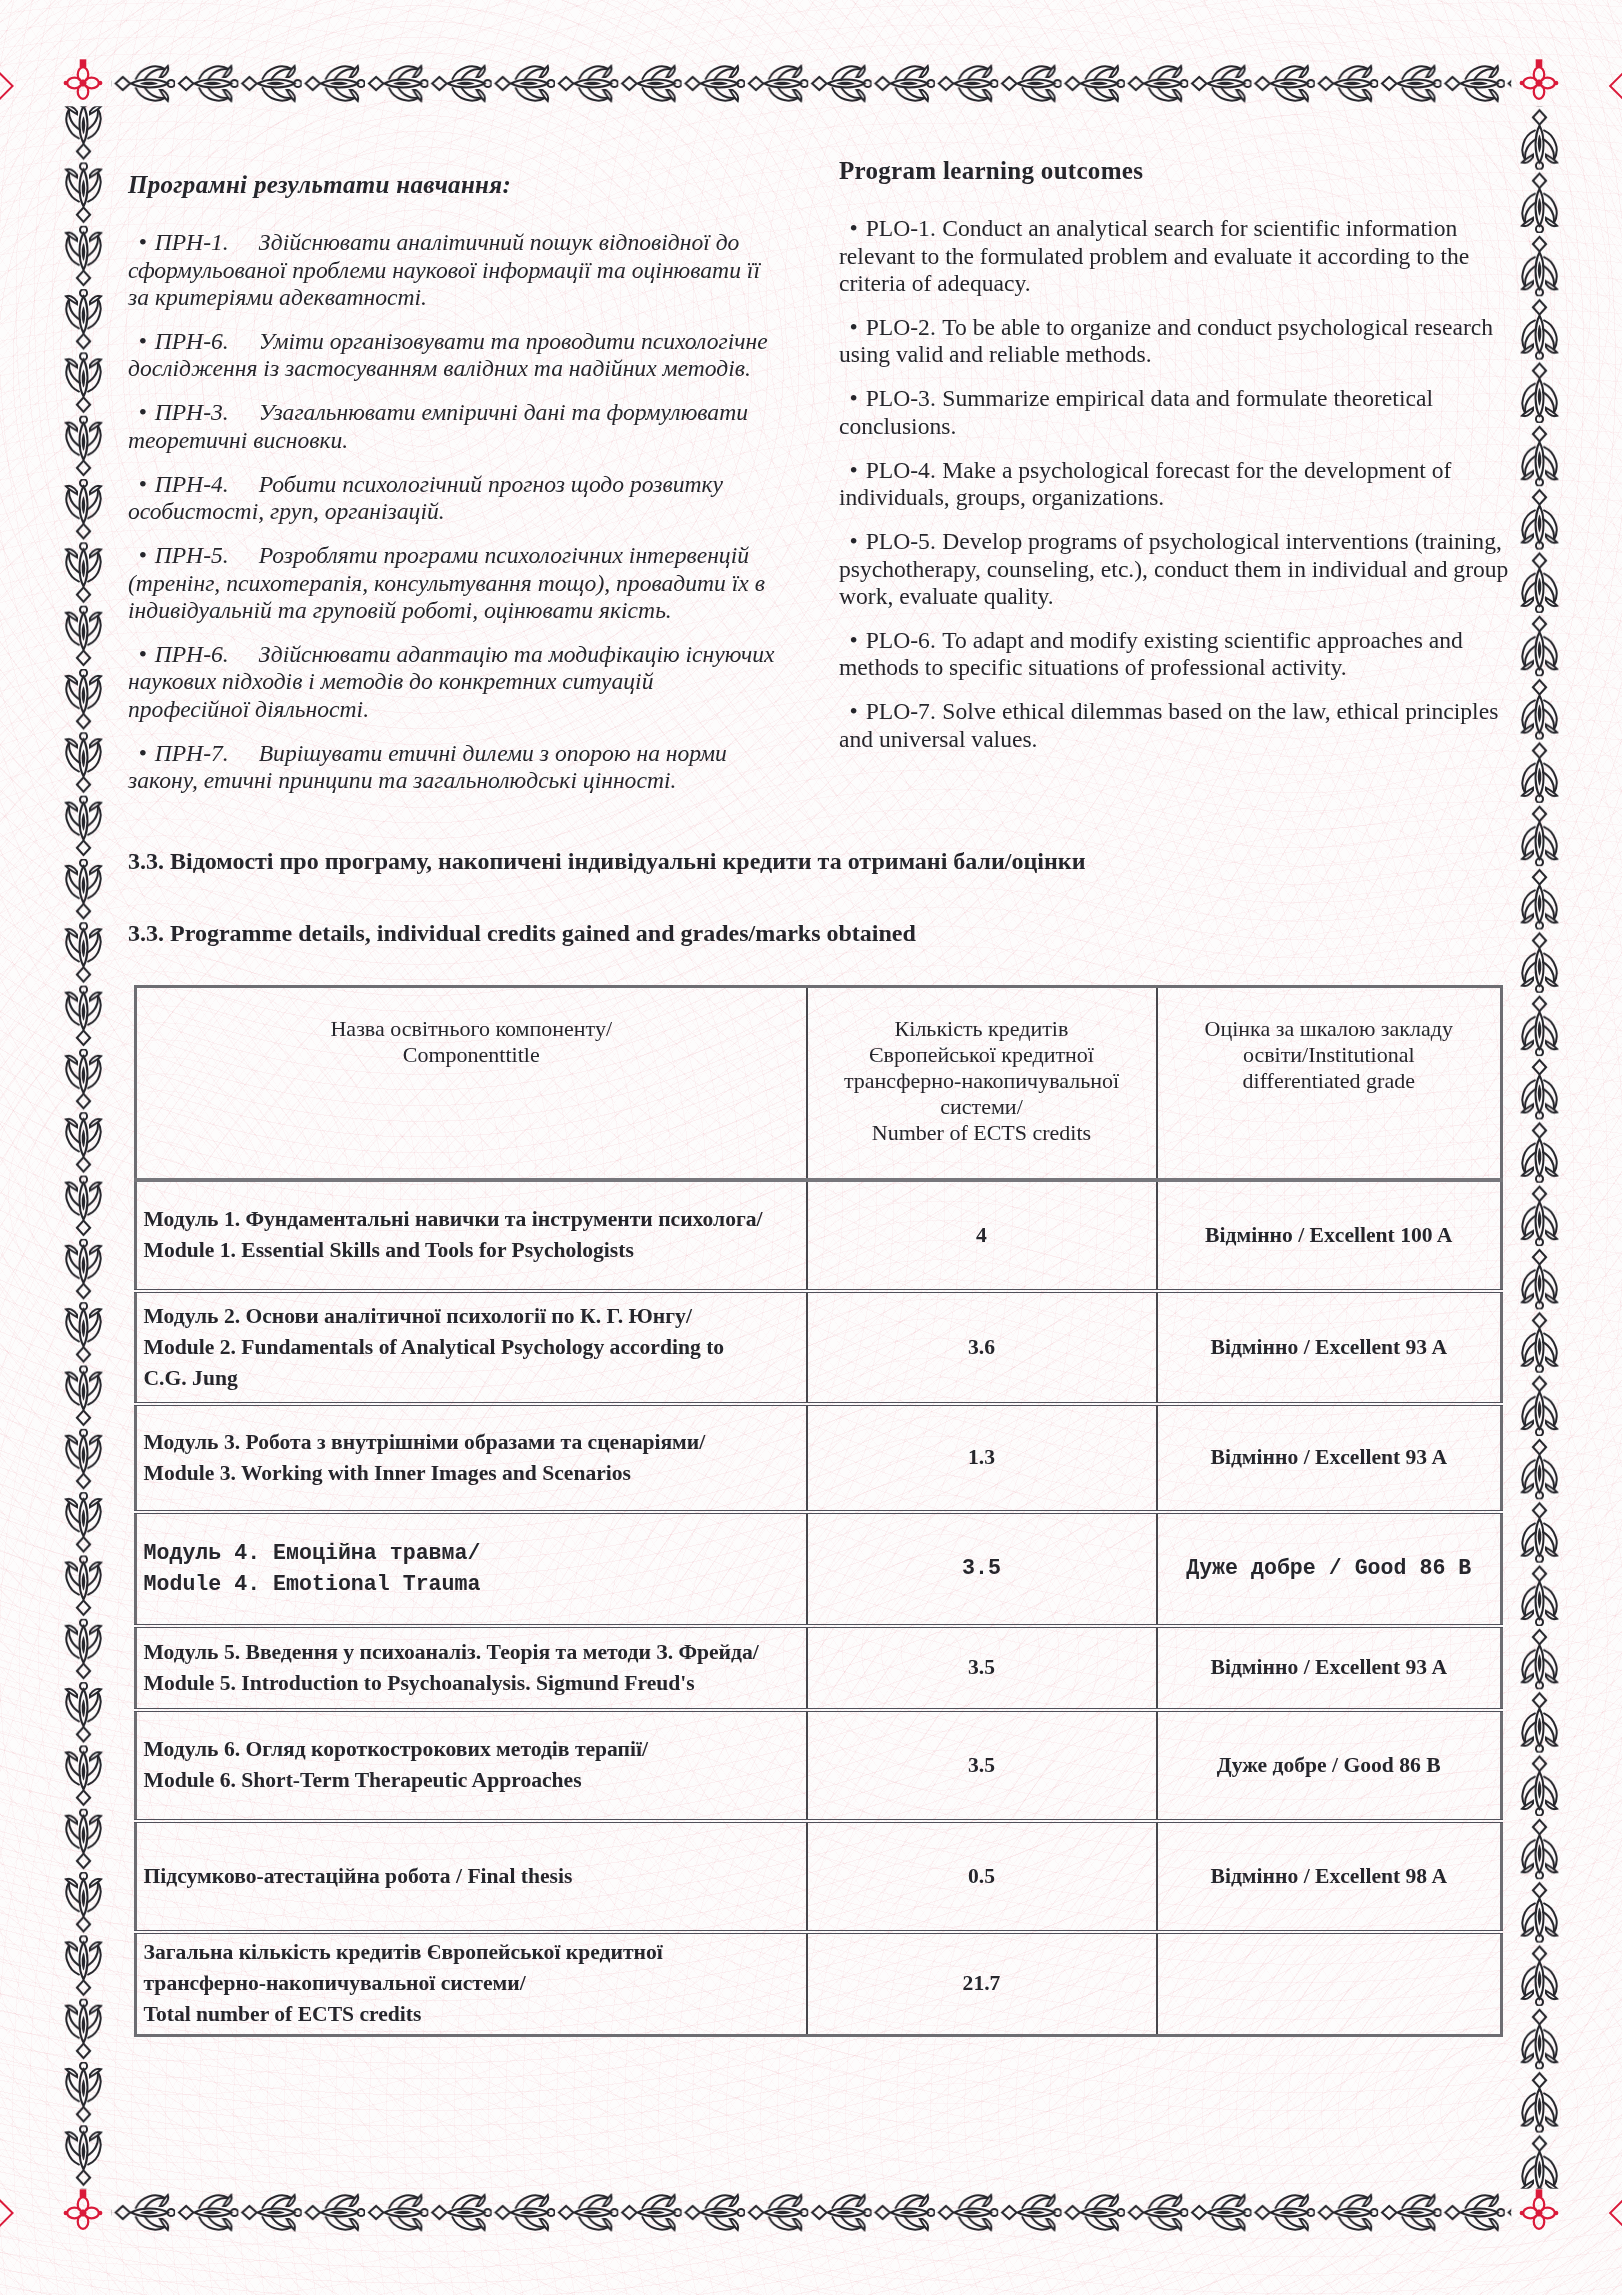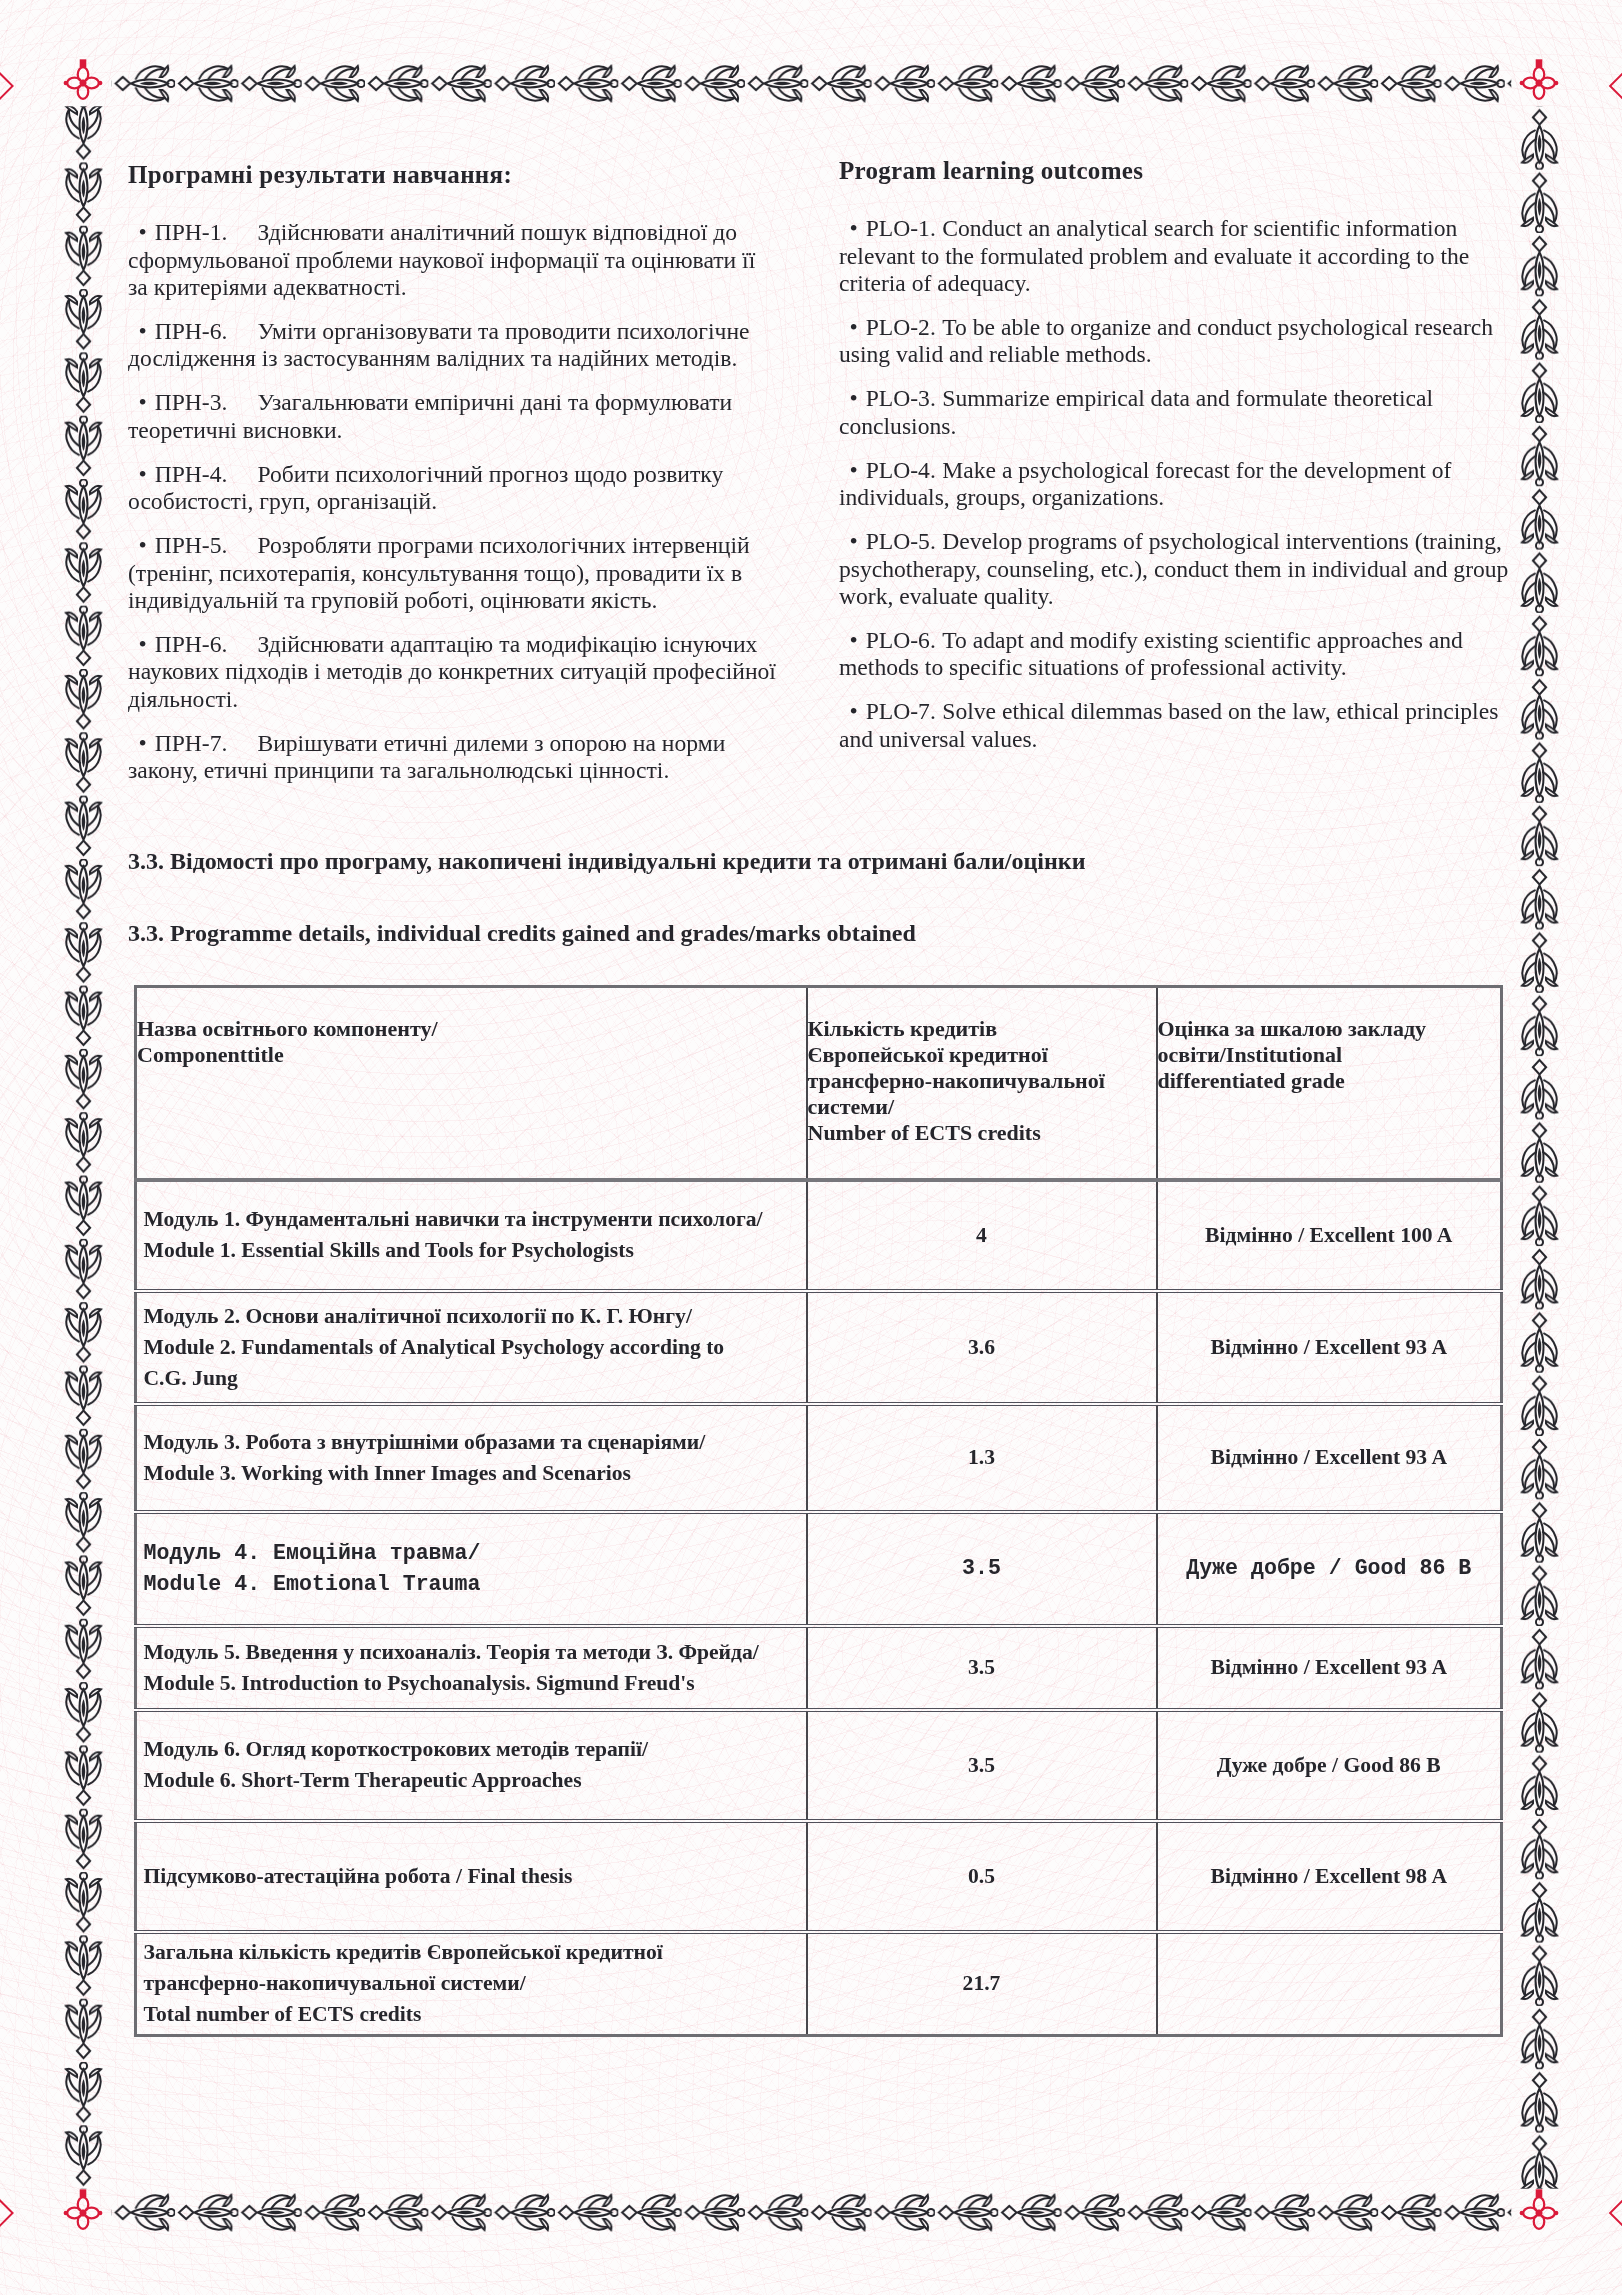--- a/index.html
+++ b/index.html
@@ -19,35 +19,35 @@
   .b-bottom{left:110px;top:2189px;width:1403px;height:47px;}
   .b-left{left:-960px;top:1124px;width:2087px;height:47px;transform:rotate(-90deg);}
   .b-right{left:496px;top:1124px;width:2087px;height:47px;transform:rotate(90deg);}
   .corner{width:50px;height:50px;}
   .c-tl{left:58px;top:58px;} .c-tr{left:1514px;top:58px;}
   .c-bl{left:58px;top:2188px;} .c-br{left:1514px;top:2188px;}
   .edge-orn{position:absolute;z-index:1;width:15.7px;height:15.7px;border:2.6px solid var(--accent);transform:rotate(45deg);}
   .e-l1{left:-10.5px;top:76px;} .e-r1{right:-10.5px;top:76px;}
   .e-l2{left:-10.5px;top:2203px;} .e-r2{right:-10.5px;top:2203px;}
   .col{position:absolute;z-index:2;}
-  .col-ua{left:128px;top:160px;width:649px;}
+  .col-ua{left:128px;top:170px;width:649px;font-style:italic;}
   .col-en{left:839px;top:156px;width:674px;}
   .col h2{font-size:25px;line-height:29px;font-weight:bold;margin:0 0 30px 0;letter-spacing:0.3px;}
   .item{font-size:23.6px;line-height:27.5px;margin:0 0 16.4px 0;text-indent:10.5px;}
   .item .bullet{margin-right:7.9px;}
   .col-ua .code{margin-right:30px;}
   .col-en .code{margin-right:6.5px;}
   .h33{position:absolute;z-index:2;left:128px;font-size:24px;font-weight:bold;margin:0;}
   .h33-ua{top:848px;} .h33-en{top:920px;}
   table.grades{position:absolute;z-index:2;left:134px;top:985px;width:1365px;
     border-collapse:collapse;table-layout:fixed;border:3.3px solid #6d6d72;font-size:21.6px;}
   .grades col.w1{width:671px;} .grades col.w2{width:350px;} .grades col.w3{width:345px;}
   .grades th,.grades td{border-left:2px solid #47474c;border-right:2px solid #47474c;padding:0;}
   .grades thead tr{height:193px;}
-  .grades thead th{vertical-align:top;padding-top:27.5px;font-weight:bold;font-size:22px;line-height:26px;text-align:left;margin-top:24px;}
+  .grades thead th{vertical-align:top;padding-top:27.5px;font-weight:normal;font-size:22px;line-height:26px;text-align:center;margin-top:24px;}
   .grades thead th{border-bottom:4.6px solid #77777c;}
   .grades tbody tr + tr td{border-top:4.6px double #50505a;}
   .grades tbody td{vertical-align:middle;font-weight:600;line-height:31px;}
   .grades td.c1{text-align:left;padding:3.9px 19.6px 3.9px 6.5px;}
   .grades td.c2,.grades td.c3{text-align:center;padding:3.9px 6.5px;}
   .grades tbody tr:nth-child(1){height:111px;}
   .grades tbody tr:nth-child(2){height:113px;}
   .grades tbody tr:nth-child(3){height:108px;}
   .grades tbody tr:nth-child(4){height:114px;font-family:Liberation Mono, monospace;}
   .grades tbody tr:nth-child(5){height:84px;}

